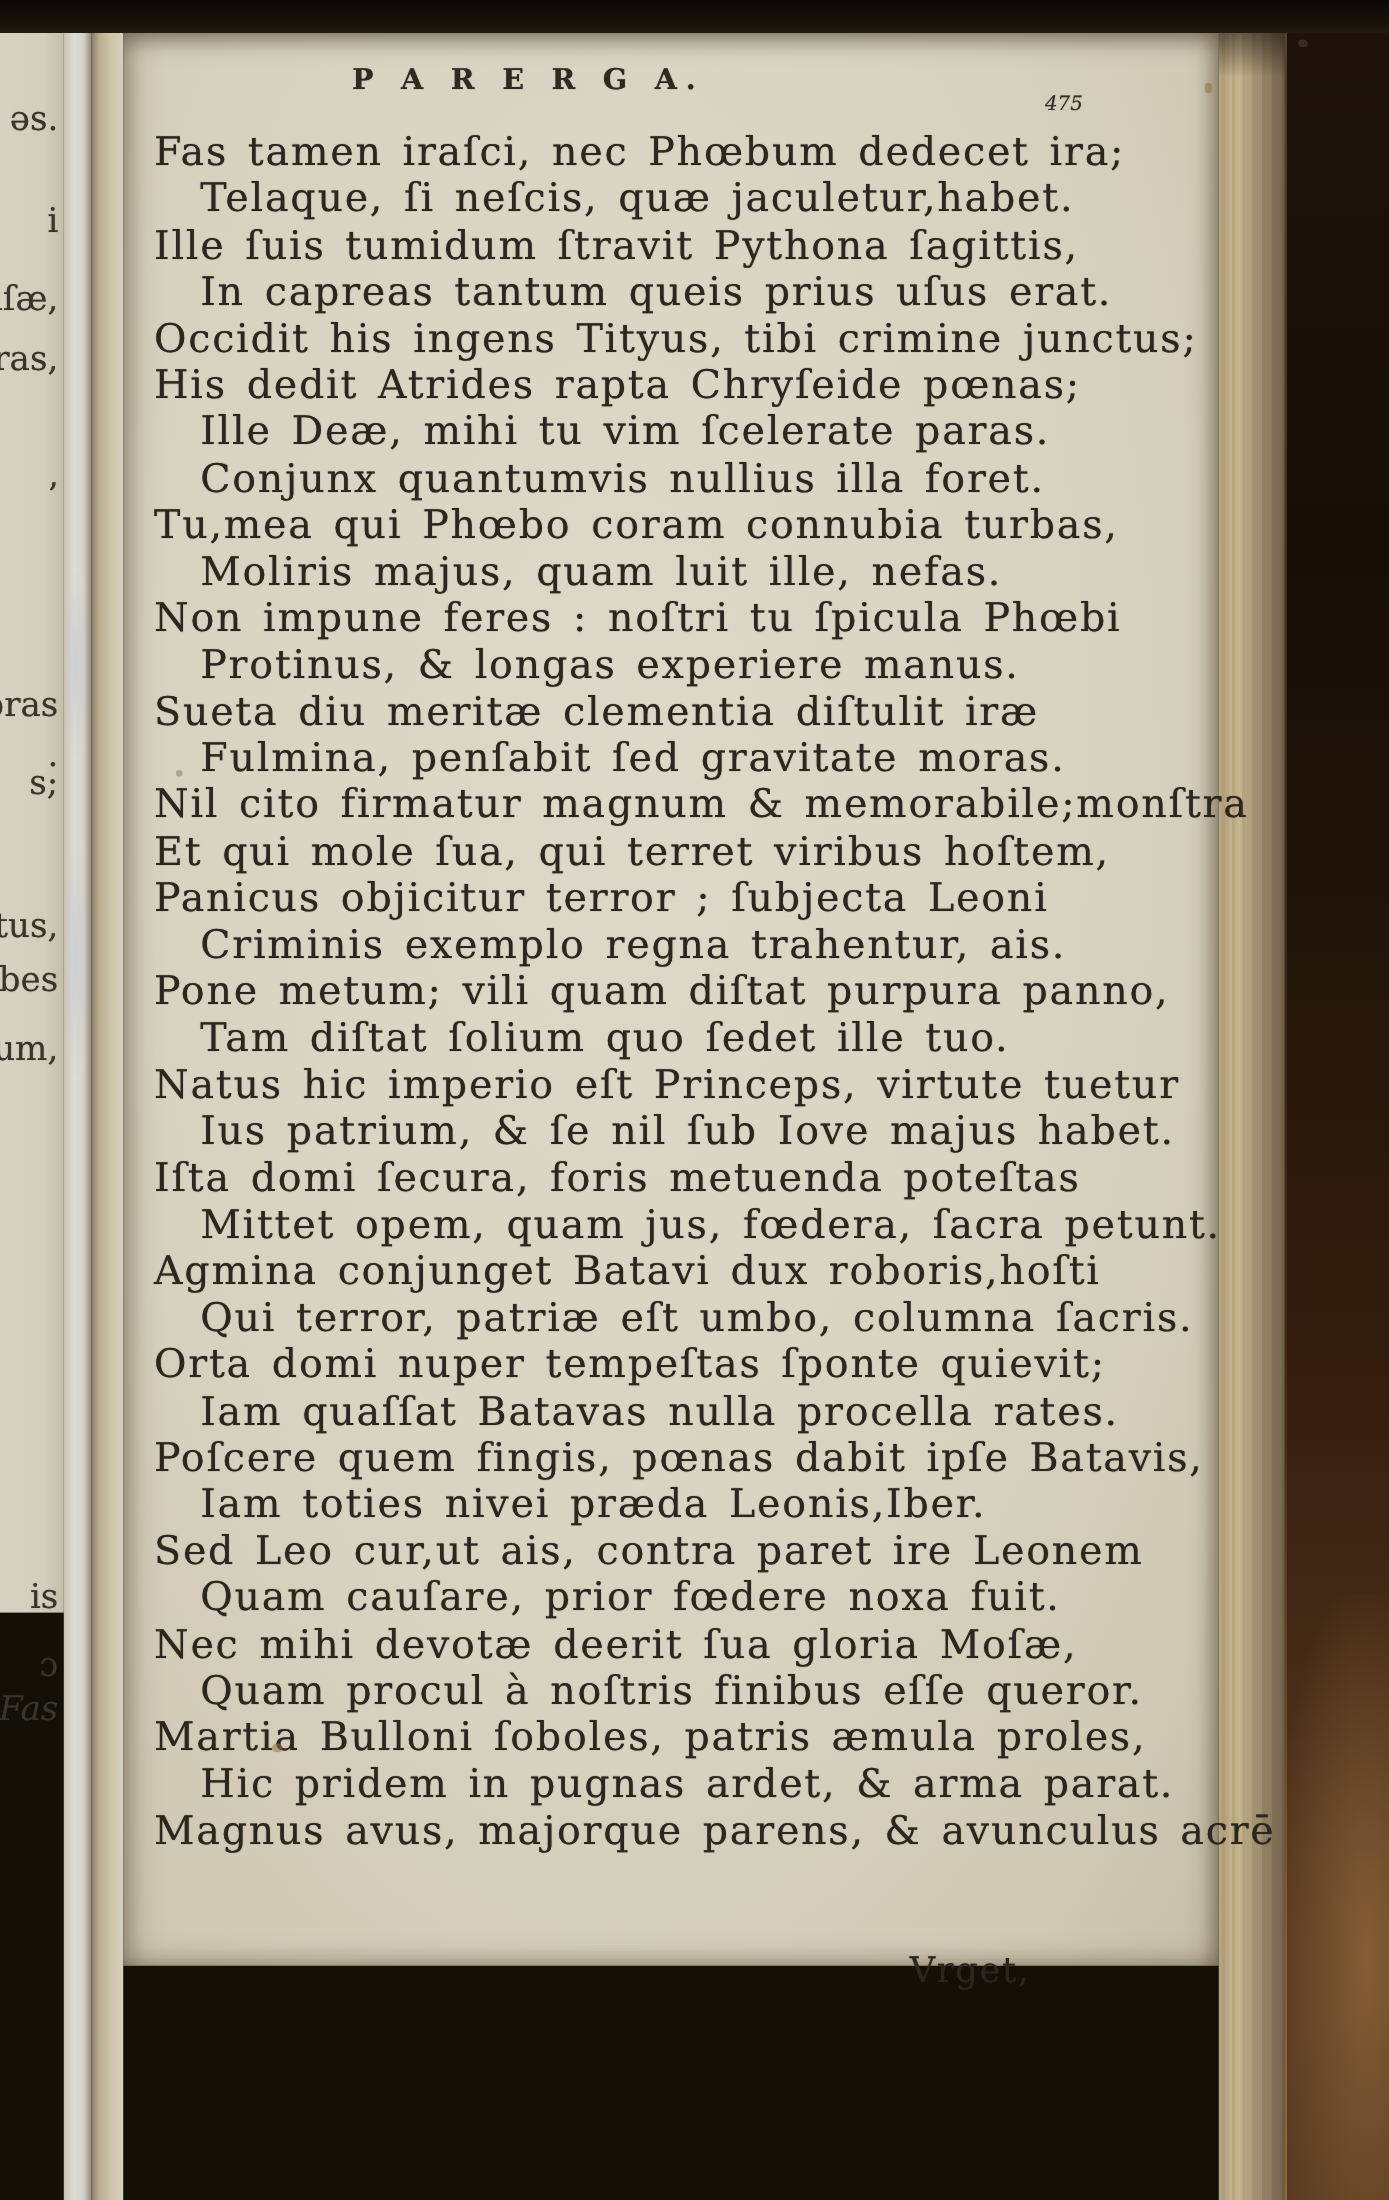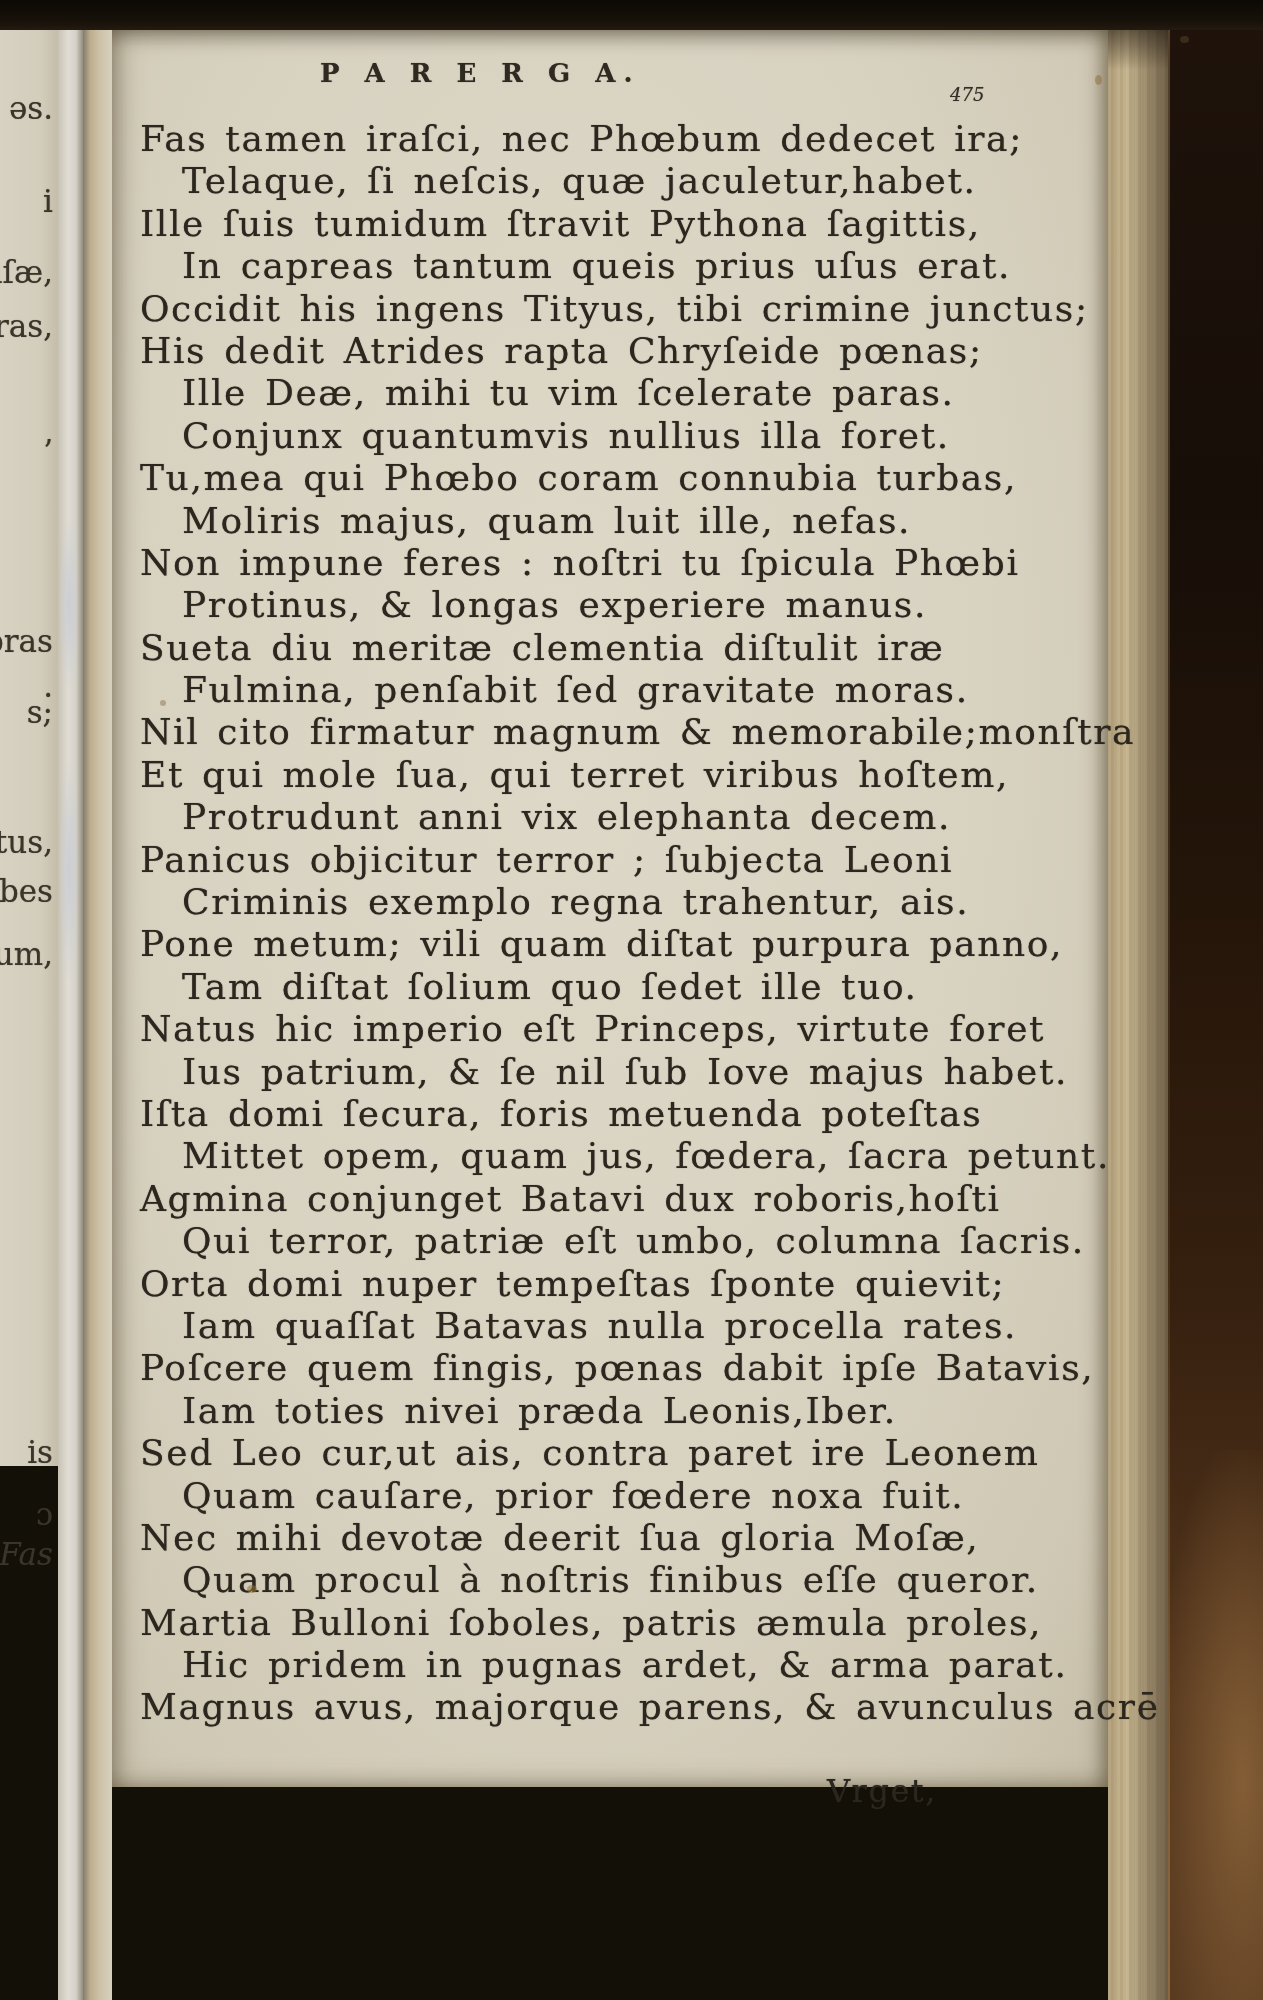--- a/index.html
+++ b/index.html
@@ -110,26 +110,25 @@
         <div class="line indent">Ille Deæ, mihi tu vim ſcelerate paras.</div>
         <div class="line indent">Conjunx quantumvis nullius illa foret.</div>
         <div class="line">Tu,mea qui Phœbo coram connubia turbas,</div>
         <div class="line indent">Moliris majus, quam luit ille, nefas.</div>
         <div class="line">Non impune feres : noſtri tu ſpicula Phœbi</div>
         <div class="line indent">Protinus, &amp; longas experiere manus.</div>
         <div class="line">Sueta diu meritæ clementia diſtulit iræ</div>
         <div class="line indent">Fulmina, penſabit ſed gravitate moras.</div>
         <div class="line">Nil cito firmatur magnum &amp; memorabile;monſtra</div>
         <div class="line">Et qui mole ſua, qui terret viribus hoſtem,</div>
-        <div class="line indent">Protrudunt anni vix elephanta decem.</div>
         <div class="line">Panicus objicitur terror ; ſubjecta Leoni</div>
         <div class="line indent">Criminis exemplo regna trahentur, ais.</div>
         <div class="line">Pone metum; vili quam diſtat purpura panno,</div>
         <div class="line indent">Tam diſtat ſolium quo ſedet ille tuo.</div>
-        <div class="line">Natus hic imperio eſt Princeps, virtute foret</div>
+        <div class="line">Natus hic imperio eſt Princeps, virtute tuetur</div>
         <div class="line indent">Ius patrium, &amp; ſe nil ſub Iove majus habet.</div>
         <div class="line">Iſta domi ſecura, foris metuenda poteſtas</div>
         <div class="line indent">Mittet opem, quam jus, fœdera, ſacra petunt.</div>
         <div class="line">Agmina conjunget Batavi dux roboris,hoſti</div>
         <div class="line indent">Qui terror, patriæ eſt umbo, columna ſacris.</div>
         <div class="line">Orta domi nuper tempeſtas ſponte quievit;</div>
         <div class="line indent">Iam quaſſat Batavas nulla procella rates.</div>
         <div class="line">Poſcere quem fingis, pœnas dabit ipſe Batavis,</div>
         <div class="line indent">Iam toties nivei præda Leonis,Iber.</div>
         <div class="line">Sed Leo cur,ut ais, contra paret ire Leonem</div>

